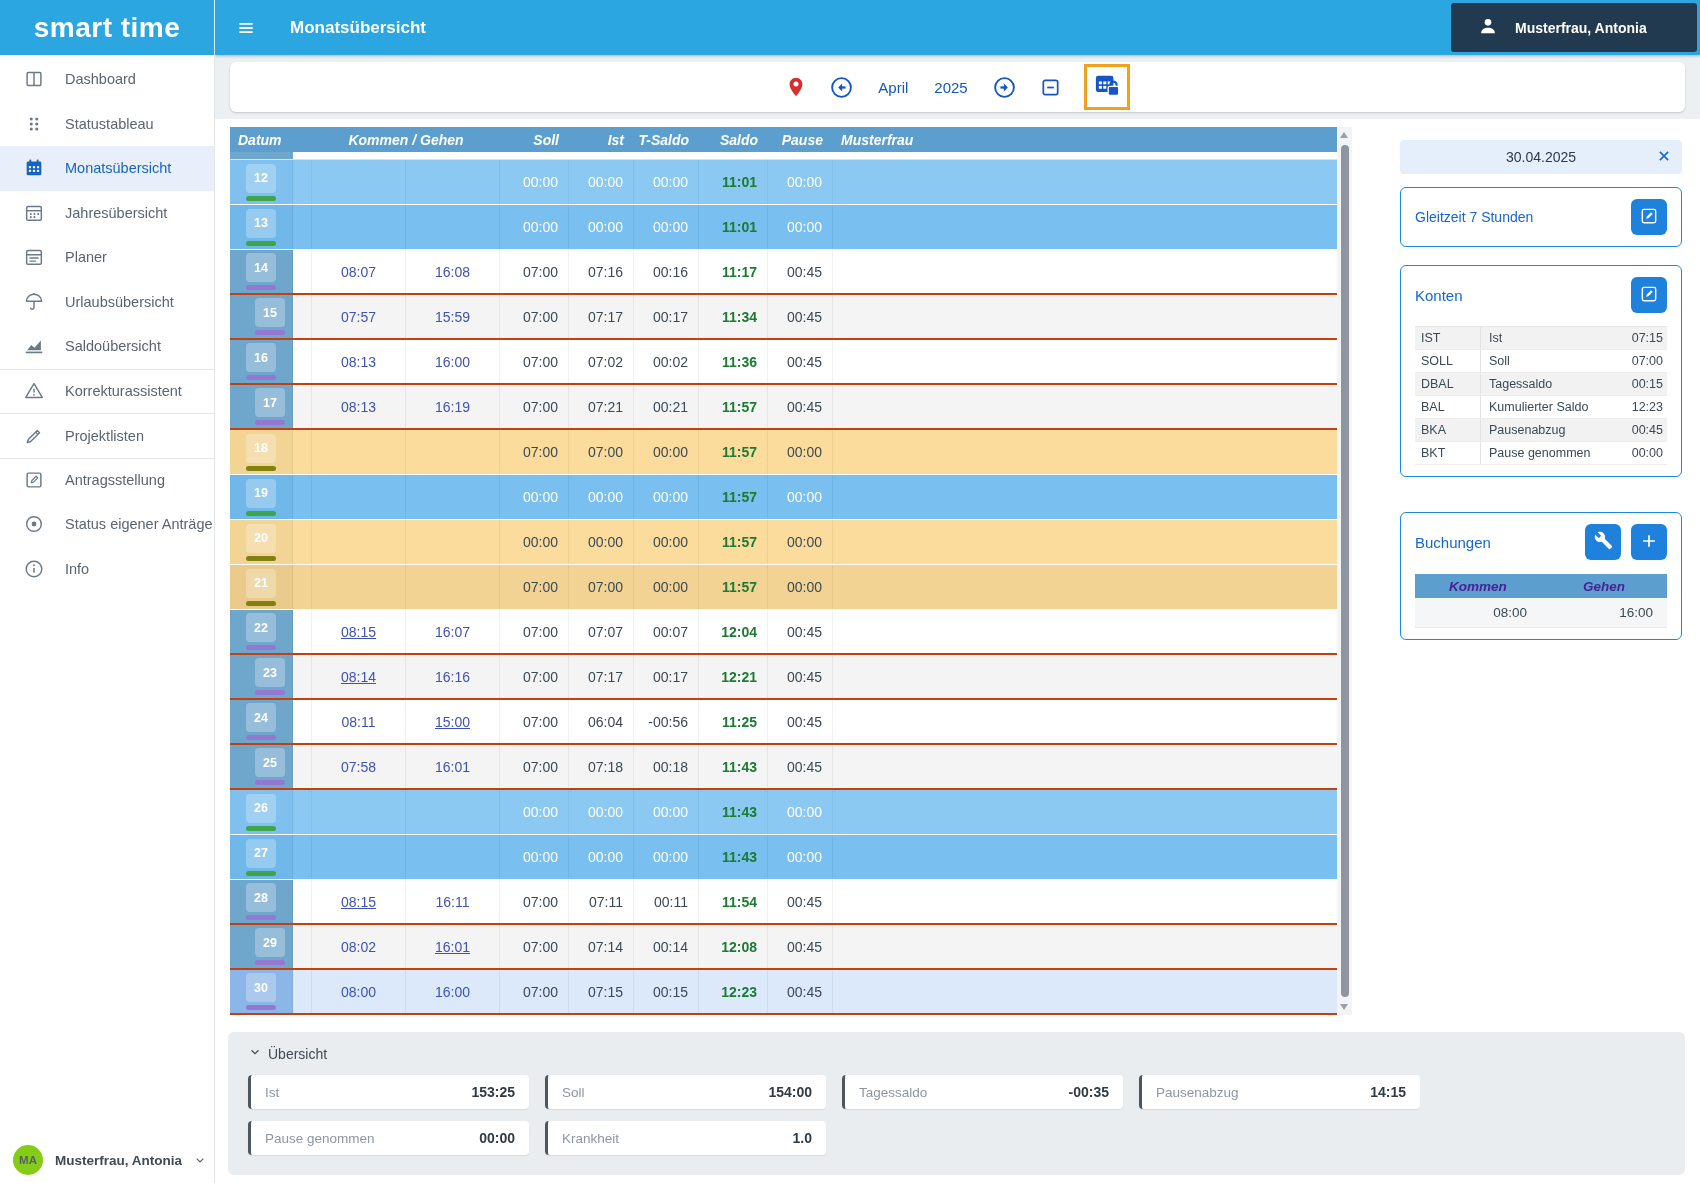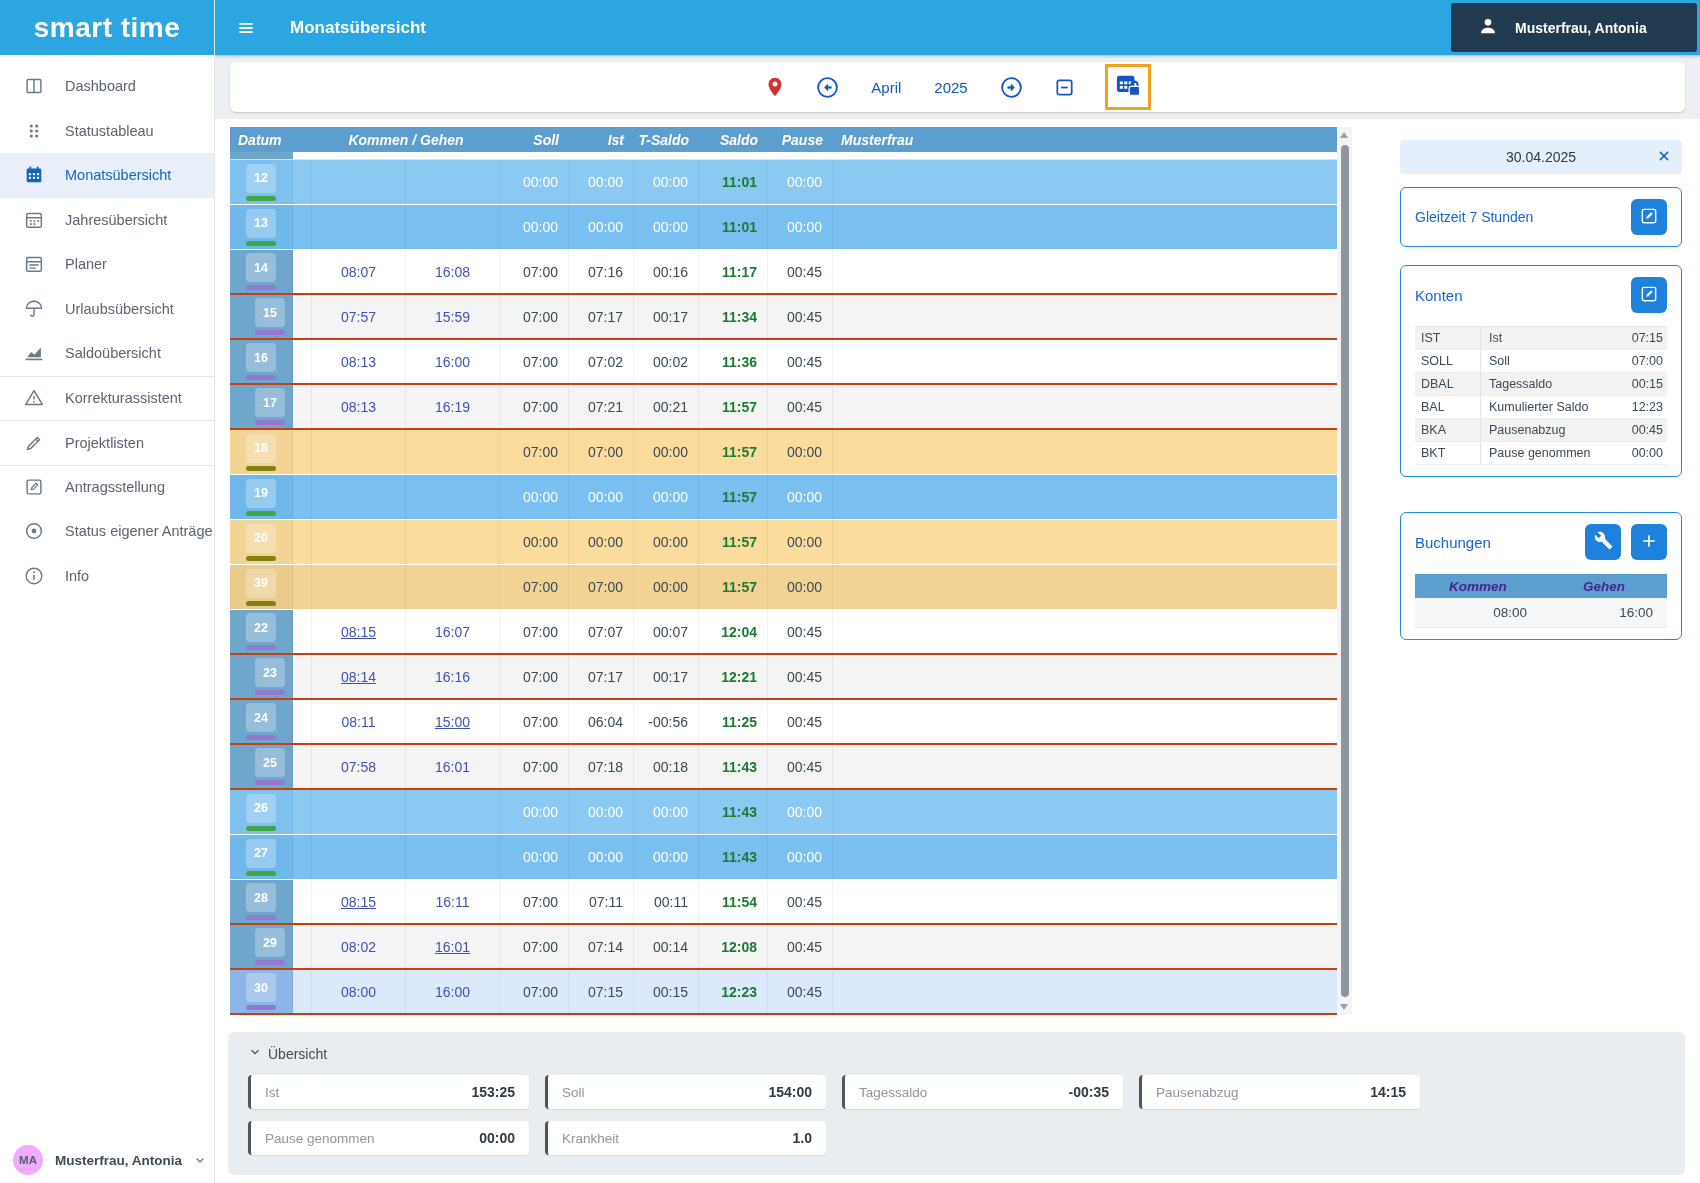--- a/index.html
+++ b/index.html
@@ -2,42 +2,42 @@
 <html><head>
 <meta charset="utf-8">
 <style>
   * { box-sizing: border-box; margin: 0; padding: 0; }
   html,body { width:1700px; height:1183px; font-family:"Liberation Sans", sans-serif; background:#fff; overflow:hidden; }
   #page { position:relative; width:1700px; height:1183px; background:#fff; }
 
   
   .sidebar { position:absolute; left:0; top:0; width:215px; height:1183px; background:#fff; border-right:1px solid #E3E6E9; z-index:5; }
   .logo { height:55px; background:#2BA6E0; color:#fff; font-size:28px; font-weight:bold; display:flex; align-items:center; justify-content:center; letter-spacing:.5px; }
-  .nav { padding-top:9px; }
+  .nav { padding-top:2px; }
   .nav-item { height:44.5px; display:flex; align-items:center; padding-left:22px; cursor:pointer; color:#6B7A89; }
   .nav-item.divided { border-top:1px solid #E4E7EA; }
   .nav-item .nicon { width:24px; height:24px; display:flex; align-items:center; justify-content:center; }
   .nav-item .nlabel { margin-left:19px; font-size:14.5px; color:#5A6570; }
   .nav-item.active { background:#E8EFFA; color:#1565C0; }
   .nav-item.active .nlabel { color:#1565C0; }
   .side-user { position:absolute; left:0; bottom:0; width:100%; height:46px; display:flex; align-items:center; padding-left:13px; background:#fff; }
-  .avatar { width:30px; height:30px; border-radius:50%; background:#f0abfc; color:#55626D; font-size:11.5px; font-weight:bold; display:flex; align-items:center; justify-content:center; }
+  .avatar { width:30px; height:30px; border-radius:50%; background:#84cc16; color:#55626D; font-size:11.5px; font-weight:bold; display:flex; align-items:center; justify-content:center; }
   .side-user .uname { margin-left:12px; font-size:13.5px; color:#3F4A54; font-weight:bold; }
   .side-user .chev { margin-left:10px; color:#55626D; display:flex; }
 
   
   .topbar { position:absolute; left:215px; top:0; width:1485px; height:55px; background:#2BA6E0; display:flex; align-items:center; box-shadow:0 1px 3px rgba(0,0,0,.25); z-index:4; }
   .burger { margin-left:21px; display:flex; cursor:pointer; }
   .page-title { margin-left:34px; color:#fff; font-size:17px; font-weight:bold; }
   .user-chip { position:absolute; right:3px; top:3px; height:49px; min-width:246px; background:#223A4F; border-radius:3px; display:flex; align-items:center; padding:0 26px; cursor:pointer; }
   .user-chip .cname { color:#fff; font-size:14px; font-weight:bold; margin-left:16px; }
 
   
   .toolbar-strip { position:absolute; left:215px; top:55px; width:1485px; height:64px; background:#EDF0F3; }
-  .toolbar-card { position:absolute; left:15px; top:7px; width:1455px; height:50px; background:#fff; border-radius:6px; box-shadow:0 1px 2px rgba(0,0,0,.18); display:flex; align-items:center; justify-content:center; gap:29px; transform:translateX(0); }
+  .toolbar-card { position:absolute; left:15px; top:7px; width:1455px; height:50px; background:#fff; border-radius:6px; box-shadow:0 1px 2px rgba(0,0,0,.18); display:flex; align-items:center; justify-content:center; gap:22px; transform:translateX(0); }
   .tb-ic { display:flex; align-items:center; justify-content:center; cursor:pointer; }
   .month-label, .year-label { color:#1356C4; font-size:15px; cursor:pointer; padding:0 2px; }
   .cal-lock-box { width:46px; height:46px; border:3px solid #F0A21D; background:#fff; display:flex; align-items:center; justify-content:center; cursor:pointer; }
 
   
   .tablewrap { position:absolute; left:230px; top:127px; width:1107px; }
   .tgrid { display:grid; grid-template-columns:63px 19px 94px 94px 69px 65px 65px 69px 65px 1fr; align-items:stretch; }
   .thead { background:#5C9FCE; height:25px; color:#fff; font-style:italic; font-weight:bold; font-size:14px; }
   .thead .th { display:flex; align-items:center; }
   .th.al { padding-left:8px; }
@@ -506,21 +506,21 @@
           </div>
     <div class="c n soll">00:00</div>
     <div class="c n ist">00:00</div>
     <div class="c n ts">00:00</div>
     <div class="c n saldo">11:57</div>
     <div class="c n pause">00:00</div>
     <div class="c abw"></div>
   </div>
         <div class="trow tgrid t-holiday-alt">
     <div class="c cdate">
-      <div class="dnum">39</div>
+      <div class="dnum">21</div>
       <div class="dbar bar-olive"></div>
     </div>
     <div class="c cgap"></div>
     <div class="c ck">
             <span class="tlink"></span>
           </div>
     <div class="c cg">
             <span class="tlink"></span>
           </div>
     <div class="c n soll">07:00</div>

